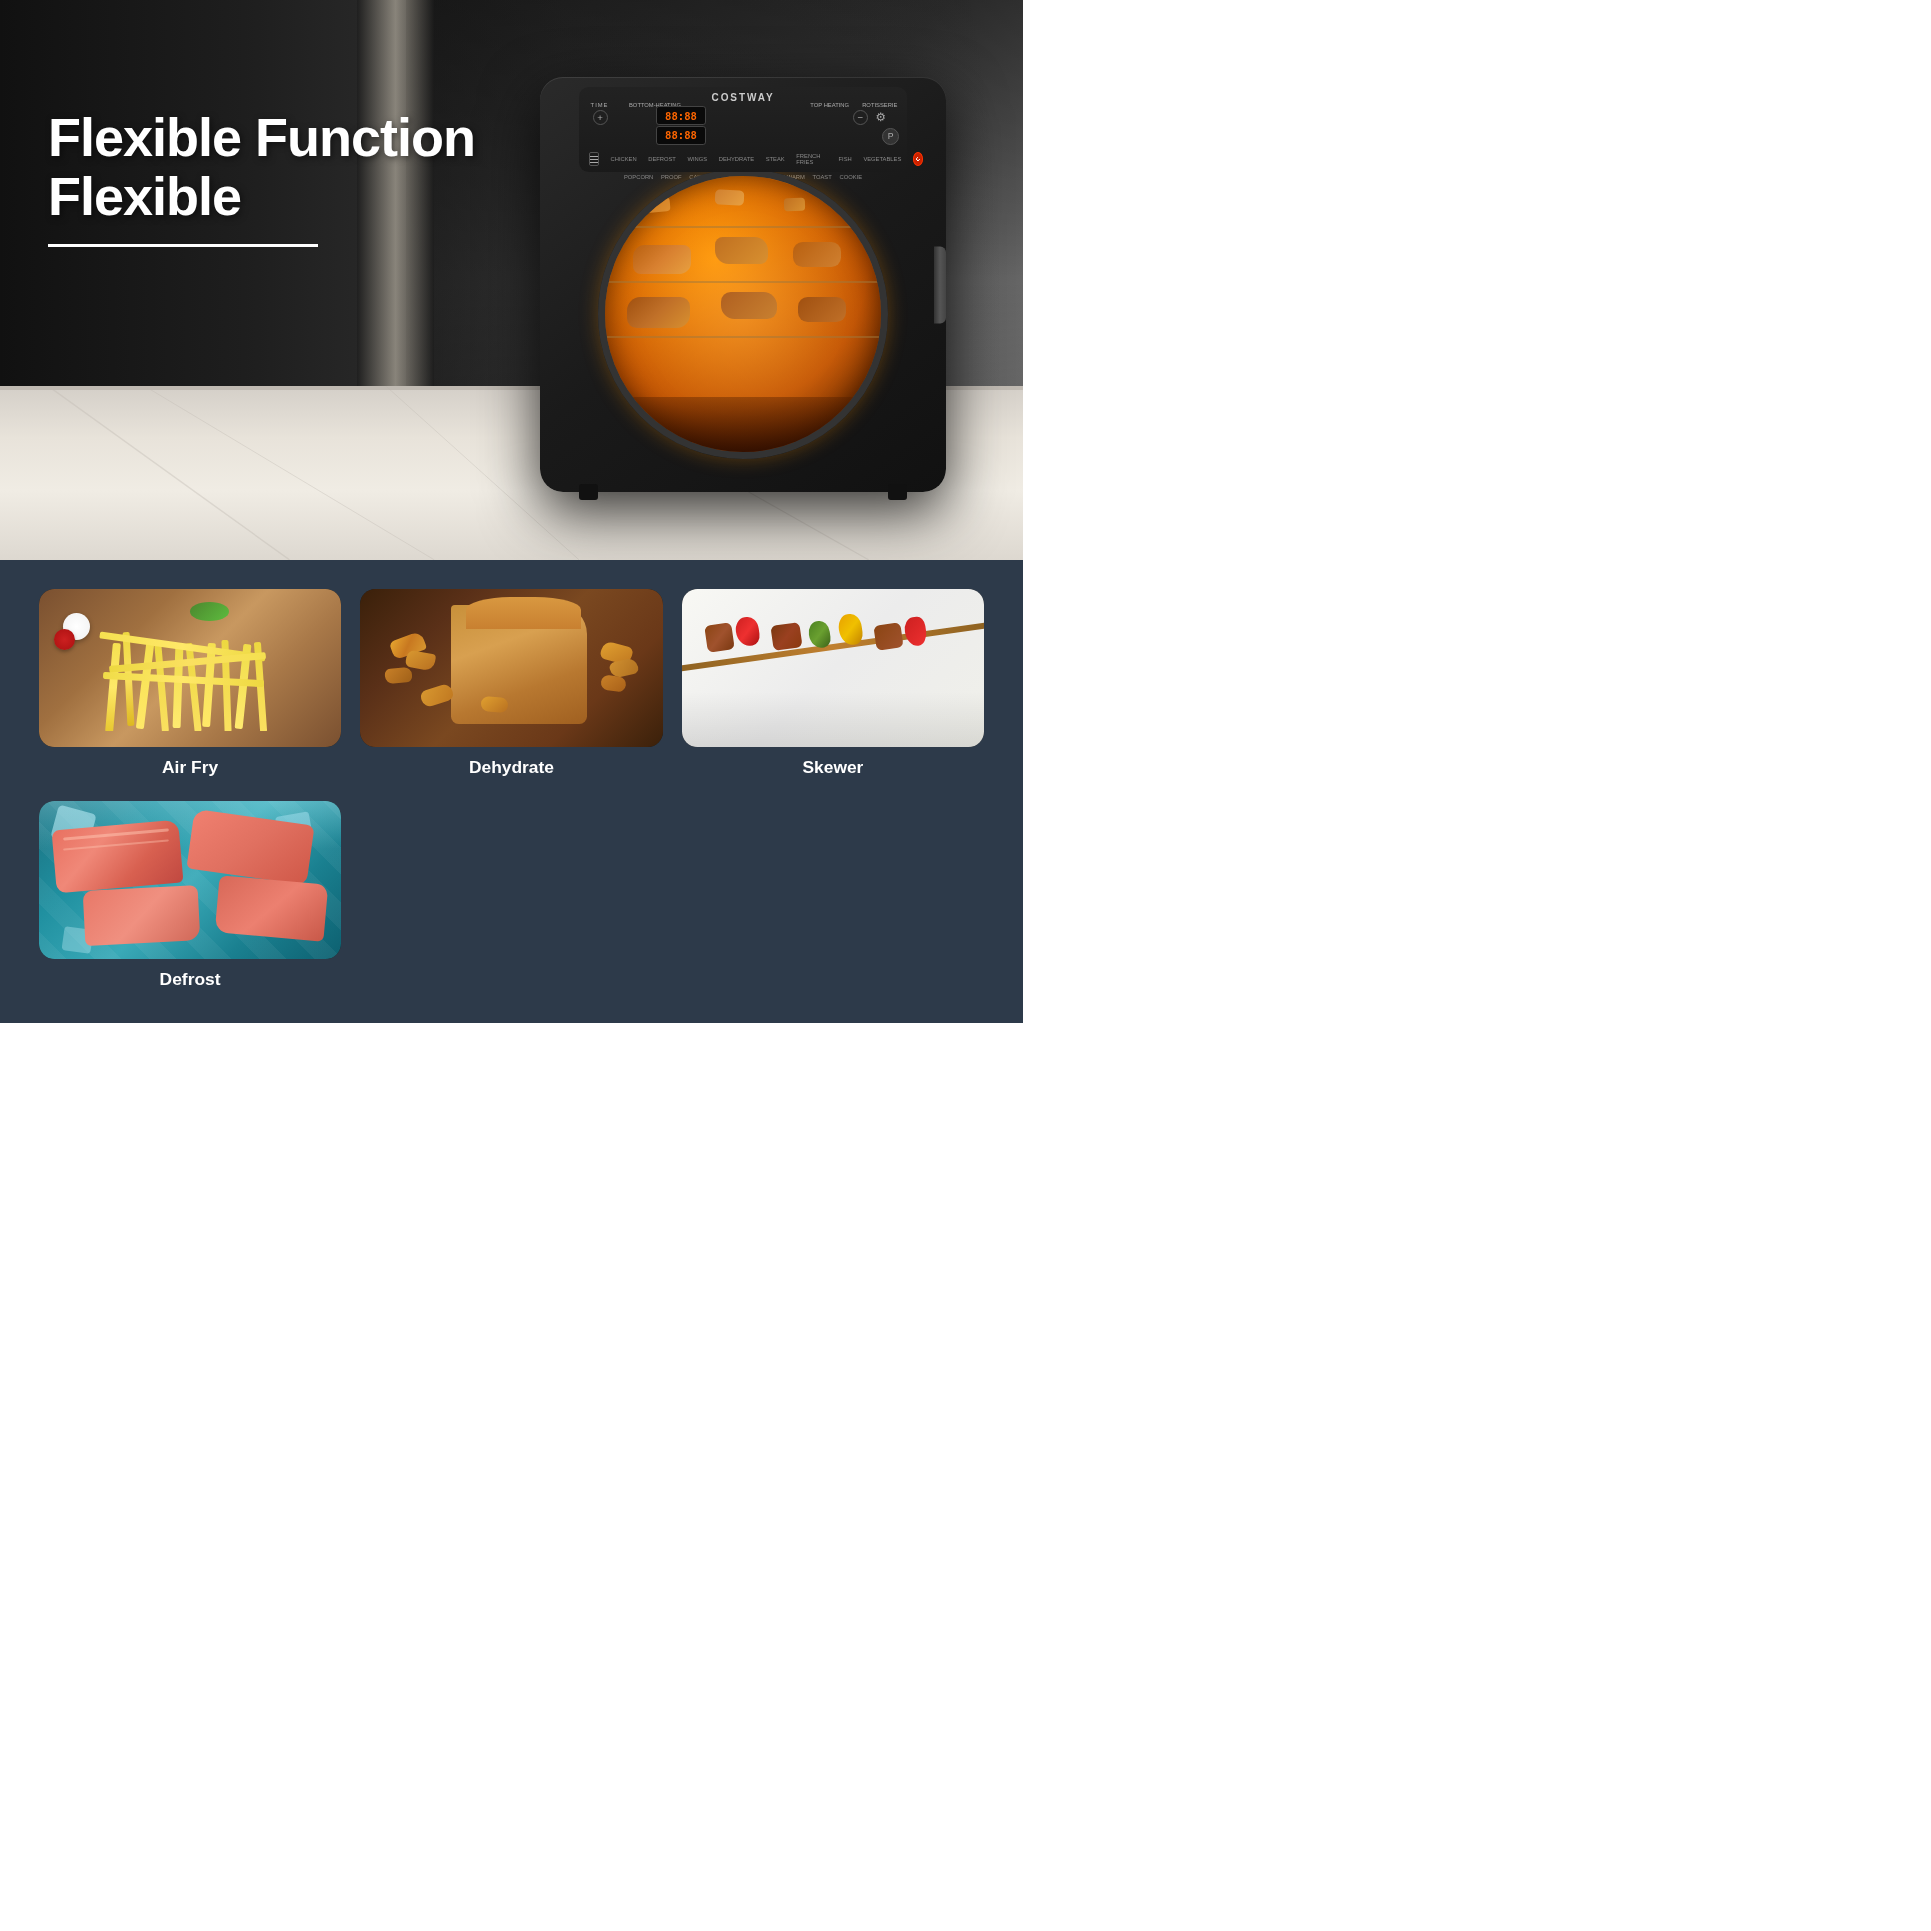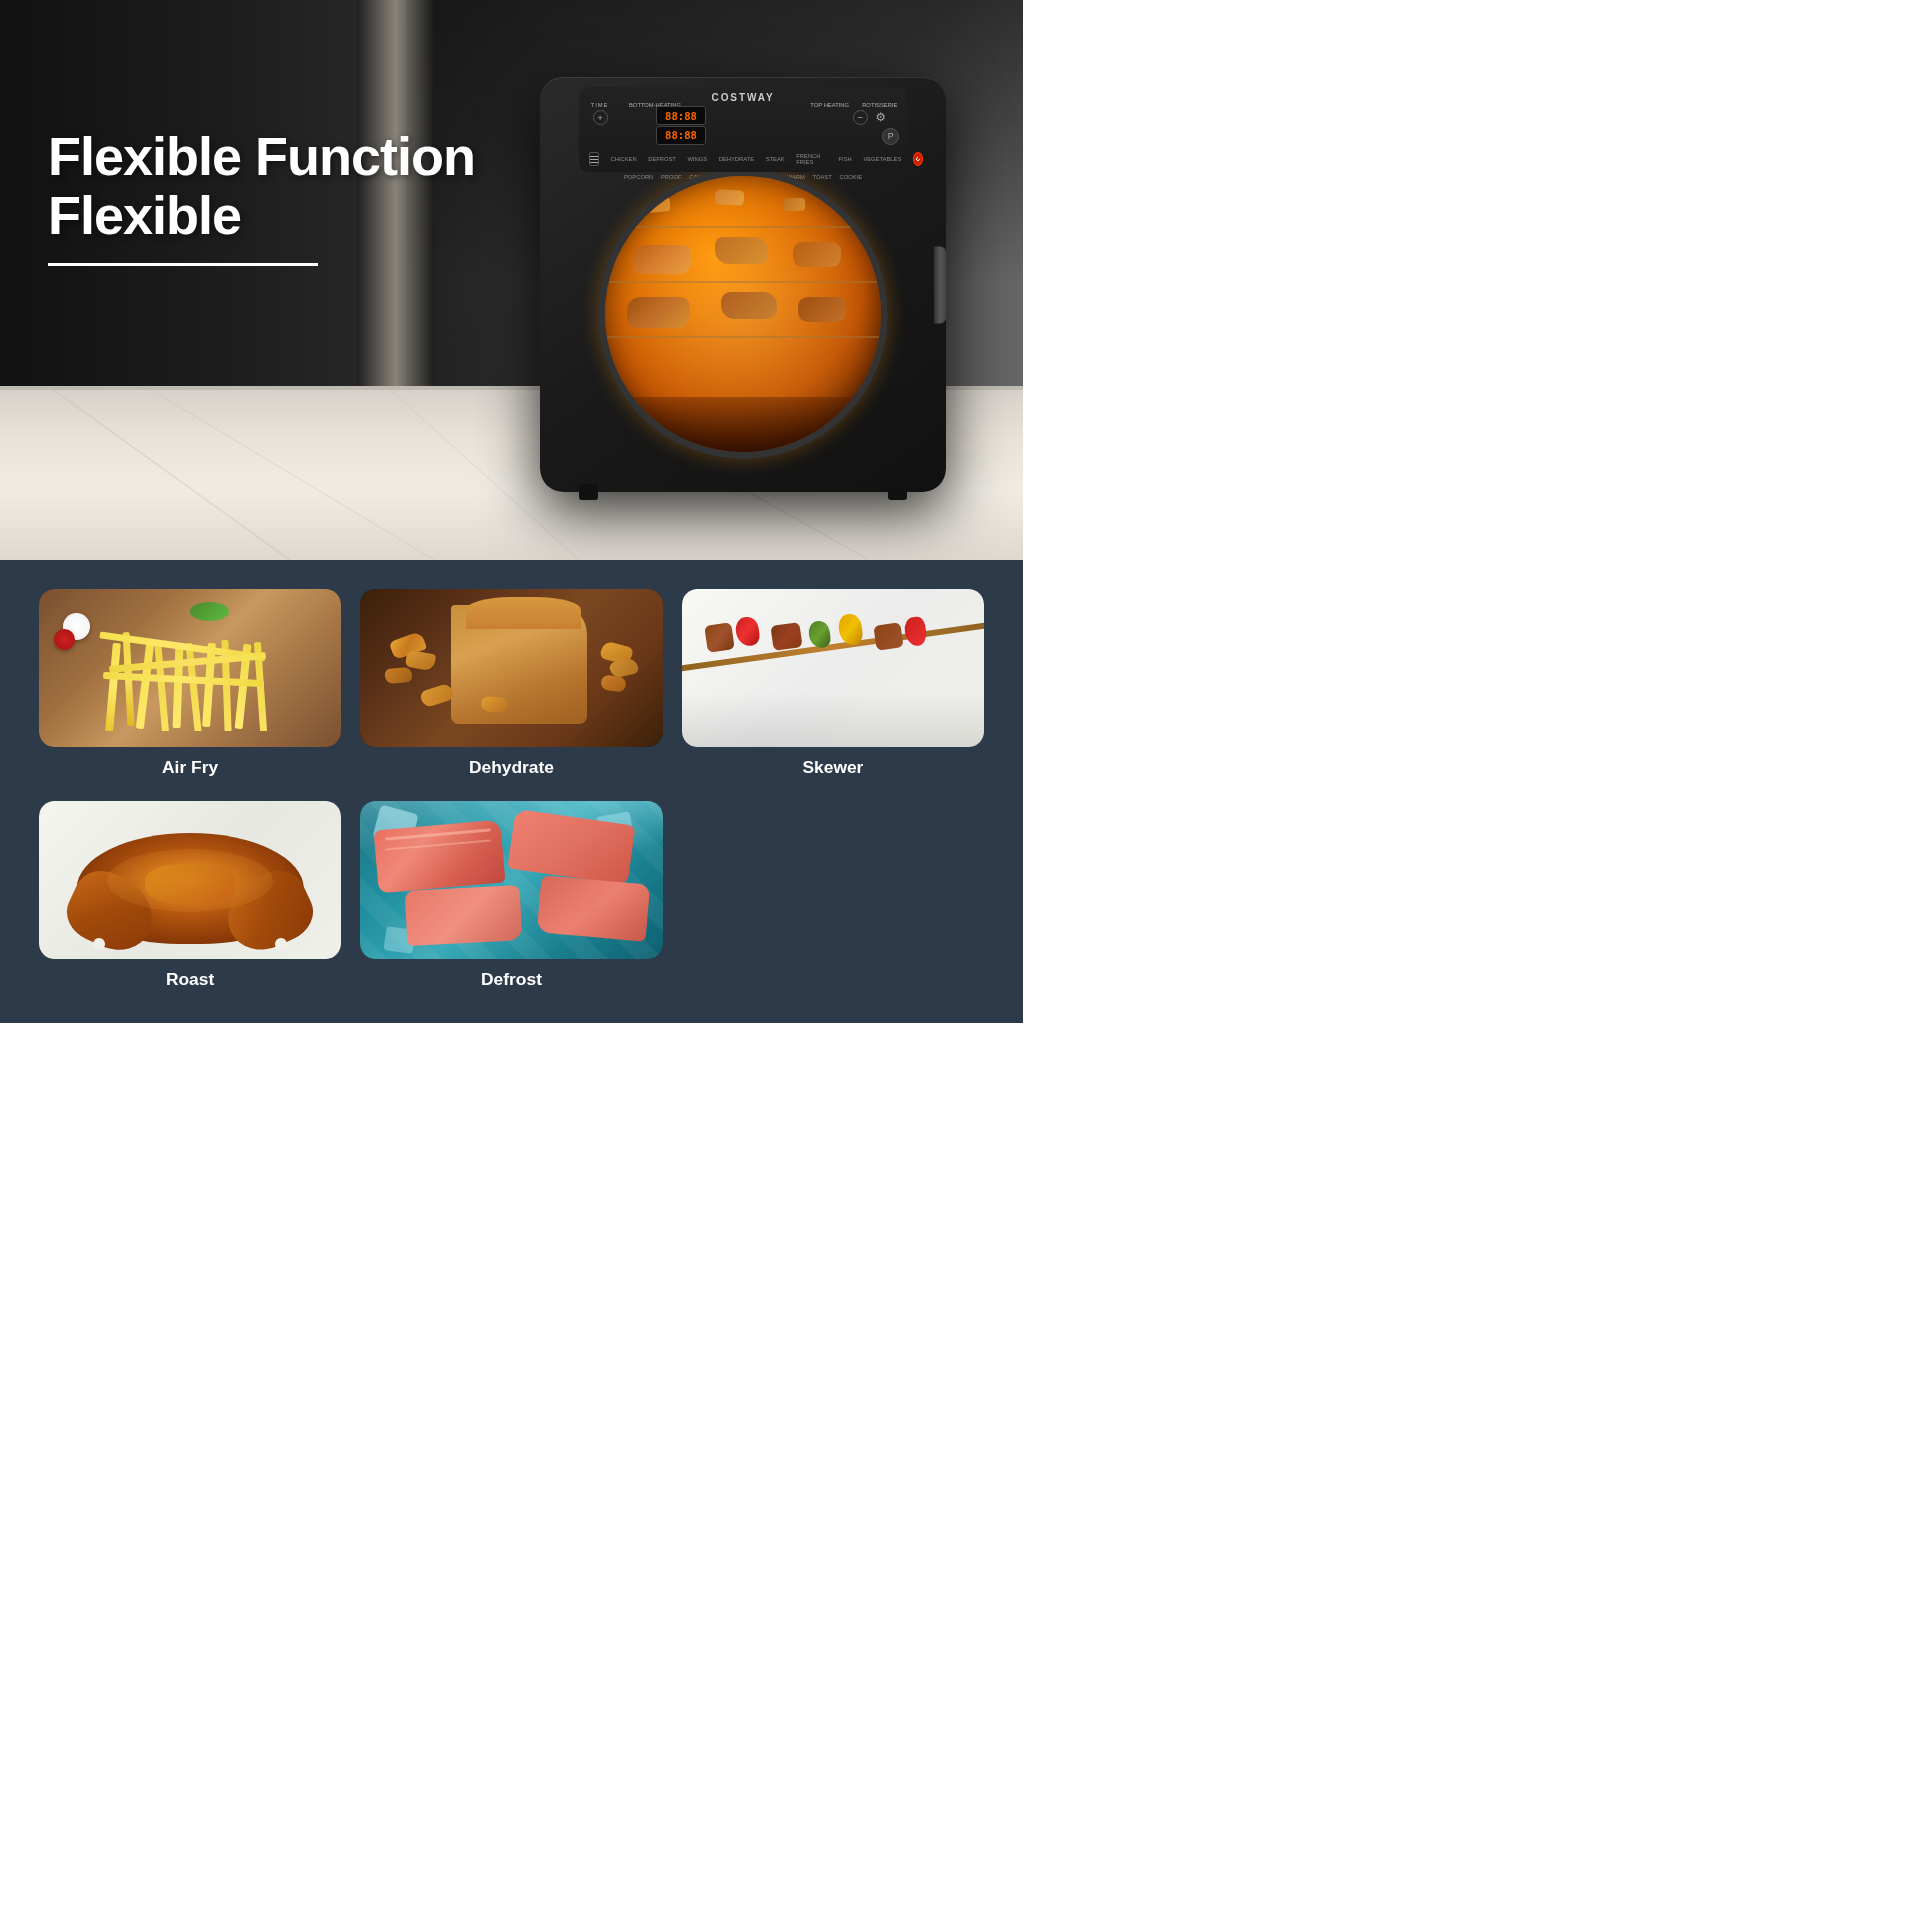--- a/index.html
+++ b/index.html
@@ -61,21 +61,21 @@
       content: '';
       position: absolute;
       top: 0; left: 0; right: 0;
       height: 3.9px;
       background: #c0bab2;
     }
 
     
     .heading-container {
       position: absolute;
-      top: 127px;
+      top: 108px;
       left: 48px;
       z-index: 10;
     }
     .heading-title {
       font-size: 54px;
       font-weight: 900;
       color: #fff;
       line-height: 1.1;
       text-shadow: 1.9px 1.9px 7.7px rgba(0,0,0,0.5);
       letter-spacing: -1px;
@@ -356,47 +356,25 @@
           <div style="position:absolute;top:22%;left:64%;width:27px;height:25px;background:linear-gradient(135deg,#8B4513,#A0522D);border-radius:5.8px;transform:rotate(-8deg);z-index:3;"></div>
 
           <div style="position:absolute;top:18%;left:74%;width:21px;height:29px;background:linear-gradient(135deg,#cc2020,#ee3030);border-radius:50% 40% 50% 60%;transform:rotate(-8deg);z-index:3;"></div>
 
           <div style="position:absolute;bottom:0;left:0;right:0;height:35%;background:linear-gradient(to bottom,transparent,rgba(0,0,0,0.1));"></div>
         </div>
       </div>
       <div class="food-label">Skewer</div>
     </div>
 
+
     <div class="food-card">
       <div class="food-image-container">
         <div style="width:100%;height:100%;position:relative;overflow:hidden;border-radius:13.5px;">
 
-          <div style="position:absolute;inset:0;background:linear-gradient(135deg,#f5f5f0,#e8e8e2,#f0f0ea);"></div>
-
-          <div style="position:absolute;bottom:10%;left:50%;transform:translateX(-50%);width:75%;height:70%;background:radial-gradient(ellipse at 50% 45%,#D4781A,#B85A10,#8B3A08,#6a2800);border-radius:50% 50% 45% 45%;"></div>
-
-          <div style="position:absolute;bottom:8%;left:10%;width:28%;height:45%;background:linear-gradient(135deg,#C86A18,#A04A0A,#8B3808);border-radius:40% 60% 50% 40%;transform:rotate(25deg);"></div>
-
-          <div style="position:absolute;bottom:8%;right:10%;width:28%;height:45%;background:linear-gradient(135deg,#C86A18,#A04A0A,#8B3808);border-radius:60% 40% 40% 50%;transform:rotate(-25deg);"></div>
-
-          <div style="position:absolute;bottom:6%;left:18%;width:11.6px;height:11.6px;background:#f0f0e8;border-radius:50%;"></div>
-          <div style="position:absolute;bottom:6%;right:18%;width:11.6px;height:11.6px;background:#f0f0e8;border-radius:50%;"></div>
-
-          <div style="position:absolute;bottom:30%;left:50%;transform:translateX(-50%);width:55%;height:40%;background:radial-gradient(ellipse,rgba(255,180,60,0.4),transparent);border-radius:50%;"></div>
-
-          <div style="position:absolute;bottom:35%;left:35%;width:30%;height:25%;background:linear-gradient(135deg,#E0901A,#D07818,#C86010);border-radius:40%;opacity:0.7;"></div>
-        </div>
-      </div>
-      <div class="food-label">Roast</div>
-    </div>
-
-    <div class="food-card">
-      <div class="food-image-container">
-        <div style="width:100%;height:100%;position:relative;overflow:hidden;border-radius:13.5px;">
-
           <div style="position:absolute;inset:0;background:linear-gradient(135deg,#1a7080,#2090A0,#3aaaB8,#1a8090,#0d6070);"></div>
 
           <div style="position:absolute;inset:0;background:repeating-linear-gradient(45deg,rgba(255,255,255,0.05) 0px,rgba(255,255,255,0.05) 19.3px,transparent 19.3px,transparent 39px);"></div>
 
           <div style="position:absolute;top:5%;left:5%;width:39px;height:34px;background:rgba(180,230,240,0.6);border-radius:4.8px;transform:rotate(15deg);"></div>
           <div style="position:absolute;top:8%;right:10%;width:34px;height:27px;background:rgba(160,220,235,0.5);border-radius:3.9px;transform:rotate(-10deg);"></div>
           <div style="position:absolute;bottom:5%;left:8%;width:29px;height:24px;background:rgba(180,230,240,0.4);border-radius:3.9px;transform:rotate(8deg);"></div>
 
           <div style="position:absolute;top:15%;left:5%;width:42%;height:40%;background:linear-gradient(135deg,#E87060,#F08878,#D86050,#C04840);border-radius:7.7px 13.5px 5.8px 9.7px;transform:rotate(-5deg);z-index:2;"></div>
 

